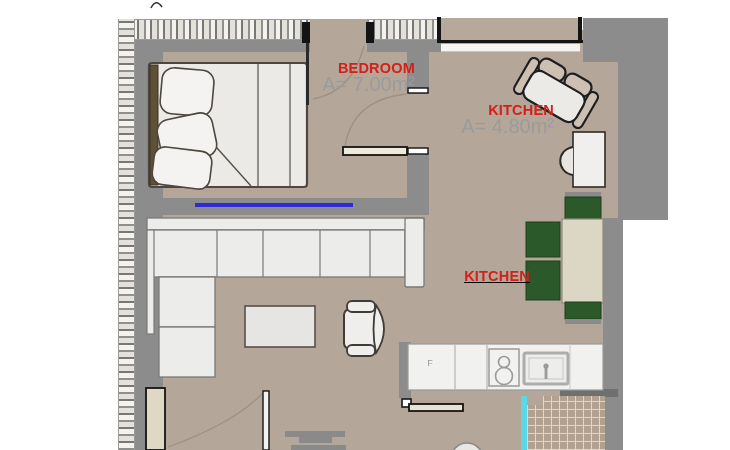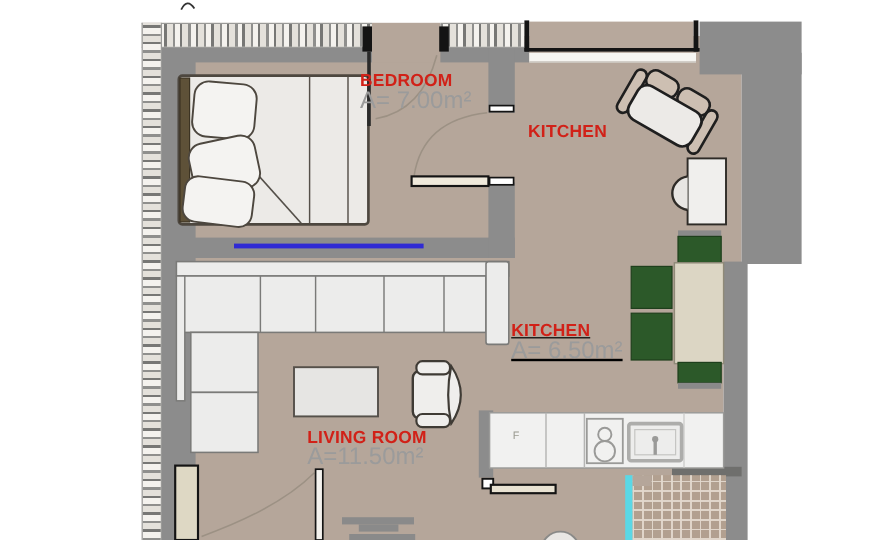--- a/index.html
+++ b/index.html
@@ -21,21 +21,21 @@
   .sill{background:#f6f5f1;border-bottom:1px solid #c9c5bd;box-sizing:border-box;}
   .blue-line{background:#2f2ad4;}
   .cyan-line{background:#5ad8e6;}
   .dark-strip{background:#6f6f6d;}
   .tiles{background-color:#b2a090;
     background-image:
       repeating-linear-gradient(0deg, rgba(226,216,205,.95) 0 1.5px, transparent 1.5px 8px),
       repeating-linear-gradient(90deg, rgba(226,216,205,.95) 0 1.5px, transparent 1.5px 8px);}
   svg{position:absolute;left:0;top:0;}
   
-  .room-label{position:absolute;text-align:left;line-height:16px;}
+  .room-label{position:absolute;text-align:right;line-height:16px;}
   .room-name{display:block;font-weight:bold;font-size:14.5px;letter-spacing:.2px;color:#d12118;}
   .room-area{display:block;font-size:20px;color:#9b9b9b;}
   .fridge-label{position:absolute;font-size:9px;color:#9a9a8f;text-align:center;}
 </style>
 </head>
 <body>
 
 <div id="stage">
 
   <div class="abs floor" style="left:143px;top:30px;width:475px;height:190px;"></div>
@@ -170,25 +170,21 @@
 
     <path d="M 151 8 Q 156 -2 162 7" fill="none" stroke="#333333" stroke-width="1.5"></path>
   </svg>
 
   <div class="room-label" style="left:300px;top:60px;width:115px;">
     <span class="room-name">BEDROOM</span>
     <span class="room-area">A= 7.00m²</span>
   </div>
   <div class="room-label" style="left:440px;top:102px;width:114px;">
     <span class="room-name">KITCHEN</span>
+    <span class="room-area">A= 4.80m²</span>
   </div>
   <div class="room-label" style="left:426px;top:268px;width:104px;text-decoration:underline;">
     <span class="room-name">KITCHEN</span>
-    <span class="room-area">A= 6.50m²</span>
-  </div>
-  <div class="room-label" style="left:256px;top:357px;width:114px;">
-    <span class="room-name">LIVING ROOM</span>
-    <span class="room-area">A=11.50m²</span>
   </div>
 
   <div class="fridge-label" style="left:422px;top:358px;width:16px;">F</div>
 
 </div>
 
 </body></html>

